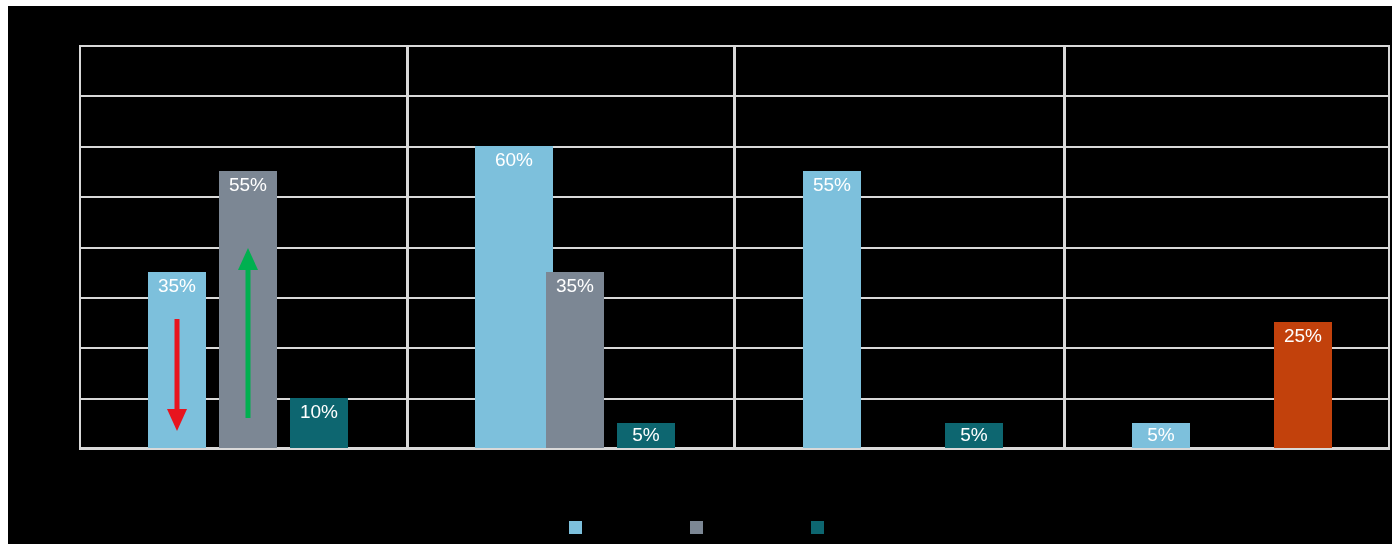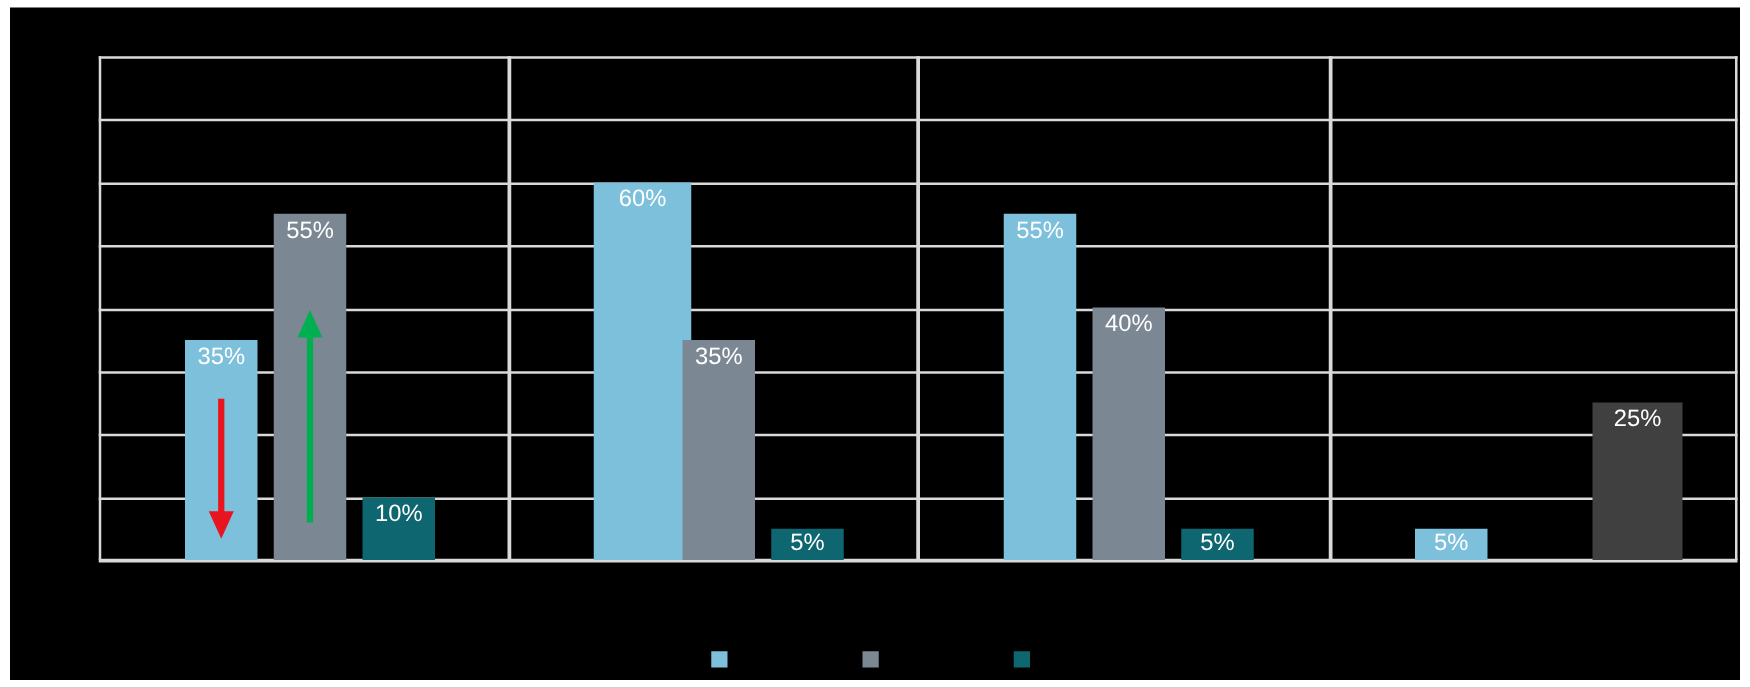--- a/index.html
+++ b/index.html
@@ -212,31 +212,28 @@
       <div class="bar" style="left:467px; width:58px; height:176px; background:#7C8794;">
         <span class="bar-label">35%</span>
       </div>
       <div class="bar" style="left:538px; width:58px; height:25px; background:#0D6670;">
         <span class="bar-label inside-low">5%</span>
       </div>
 
       <div class="bar" style="left:724px; width:58px; height:277px; background:#7DC0DC;">
         <span class="bar-label">55%</span>
       </div>
-      <div class="bar" style="left:795px; width:58px; height:202px; background:#7C8794;">
-        <span class="bar-label">40%</span>
-      </div>
       <div class="bar" style="left:866px; width:58px; height:25px; background:#0D6670;">
         <span class="bar-label inside-low">5%</span>
       </div>
 
       <div class="bar" style="left:1053px; width:58px; height:25px; background:#7DC0DC;">
         <span class="bar-label inside-low">5%</span>
       </div>
-      <div class="bar" style="left:1195px; width:72px; height:126px; background:#404040;padding-left:31px;">
+      <div class="bar" style="left:1195px; width:58px; height:126px; background:#c2410c;padding-left:31px;">
         <span class="bar-label">25%</span>
       </div>
 
     </div>
 
     <div class="cat-label" style="left:71px;  top:450px; width:327px;"></div>
     <div class="cat-label" style="left:398px; top:450px; width:327px;"></div>
     <div class="cat-label" style="left:725px; top:450px; width:330px;"></div>
     <div class="cat-label" style="left:1055px;top:450px; width:327px;"></div>
 

